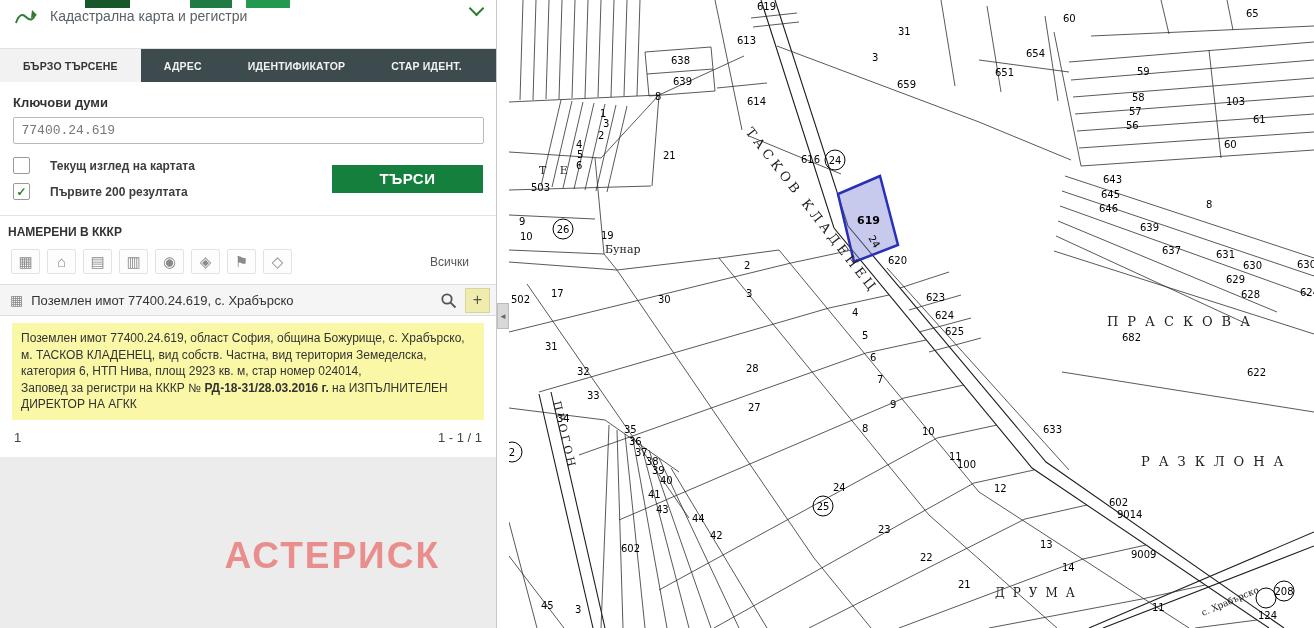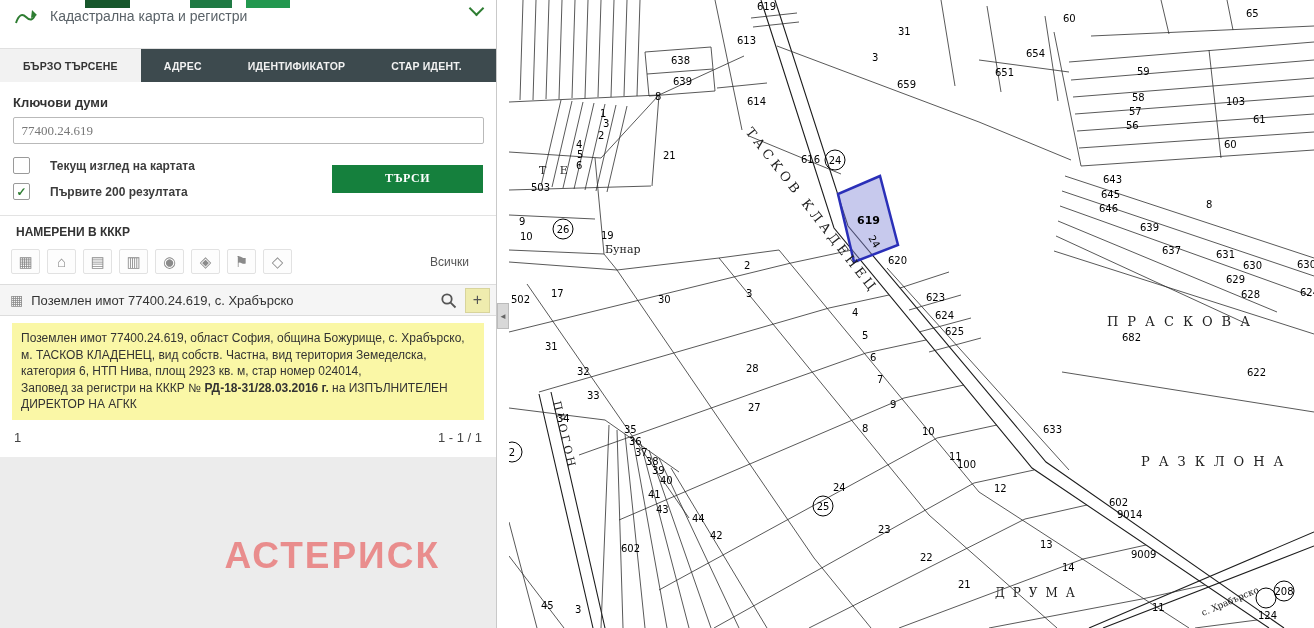--- a/index.html
+++ b/index.html
@@ -13,29 +13,29 @@
   .f3{left:246px;width:44px;background:#23984f}
   .hdr{height:40px;flex:0 0 40px;display:flex;align-items:flex-start;padding:0 14px;border-bottom:1px solid #e0e0e0;cursor:pointer}
   .route-ic{margin-right:12px;display:flex}
   .hdr-title{font-size:14px;color:#5a6268}
   .chev{margin-left:auto;width:9px;height:9px;border-right:2px solid #2e7d32;border-bottom:2px solid #2e7d32;transform:rotate(45deg);margin-top:-5px}
   .tabs{height:33px;flex:0 0 33px;background:#3d4a4e;display:flex;align-items:stretch}
   .tab{display:flex;align-items:center;padding:0 23px;font-size:10.5px;font-weight:bold;color:#f2f2f2;letter-spacing:.2px;cursor:pointer;white-space:nowrap}
   .tab.active{background:#f2f2f2;color:#333}
   .content{background:#fff}
   .kw-label{font-size:13px;font-weight:bold;color:#333;margin:13px 0 7px 13px}
-  .kw-input{display:block;width:471px;margin:0 auto;height:27px;border:1px solid #b9b9b9;border-radius:2px;font-size:13px;color:#777;padding:0 8px;box-sizing:border-box;font-family:Liberation Serif, serif}
+  .kw-input{display:block;width:471px;margin:0 auto;height:27px;border:1px solid #b9b9b9;border-radius:2px;font-size:13px;color:#777;padding:0 8px;box-sizing:border-box;font-family:Liberation Mono, monospace}
   .opts-row{display:flex;align-items:center;margin:13px 13px 0}
   .opts{display:flex;flex-direction:column;gap:9px}
   .opt{display:flex;align-items:center;gap:20px;cursor:pointer}
   .cb{width:15px;height:15px;border:1px solid #9a9a9a;border-radius:2px;background:#fff;display:flex;align-items:center;justify-content:center;font-size:12px;color:#2e7d32;font-weight:bold;line-height:1;flex:0 0 15px}
   .opt-label{font-size:12px;font-weight:bold;color:#3c3c3c}
-  .search-btn{margin-left:auto;width:151px;height:28px;background:#15803d;color:#fff;border:none;font-weight:bold;font-size:12px;font-family:Liberation Serif, serif;cursor:pointer;letter-spacing:.5px}
+  .search-btn{margin-left:auto;width:151px;height:28px;background:#15803d;color:#fff;border:none;font-weight:bold;font-size:15px;font-family:Liberation Sans, sans-serif;cursor:pointer;letter-spacing:.5px}
   .results-sec{border-top:1px solid #e3e3e3;margin-top:15px;padding-top:9px}
-  .results-hd{margin-left:16px;font-size:12px;font-weight:bold;color:#333}
+  .results-hd{margin-left:8px;font-size:12px;font-weight:bold;color:#333}
   .filters{display:flex;align-items:center;gap:7px;margin:10px 11px 0}
   .fic{width:27px;height:23px;border:1px solid #e2e2e2;border-radius:2px;display:flex;align-items:center;justify-content:center;font-size:15px;color:#8a8a8a;background:#fdfdfd;cursor:pointer}
   .all-label{margin-left:auto;margin-right:16px;font-size:12px;color:#555;cursor:pointer}
   .result-row{margin-top:10px;height:30px;background:#f5f5f5;border-top:1px solid #ddd;border-bottom:1px solid #ddd;display:flex;align-items:center;padding:0 6px 0 10px;gap:8px;cursor:pointer}
   .ric{font-size:14px;color:#888}
   .rtext{font-size:13px;color:#333}
   .mag{margin-left:auto;display:flex;cursor:pointer}
   .add-btn{width:25px;height:25px;background:#efecae;border:1px solid #d8d49c;font-size:16px;color:#555;cursor:pointer;line-height:1;font-family:inherit}
   .info-box{margin:7px 12px 0;background:#faf7a6;padding:7px 9px;font-size:12px;line-height:1.38;color:#333}
   .pager{display:flex;justify-content:space-between;margin:10px 14px 0;font-size:13px;color:#444;padding-bottom:8px}

